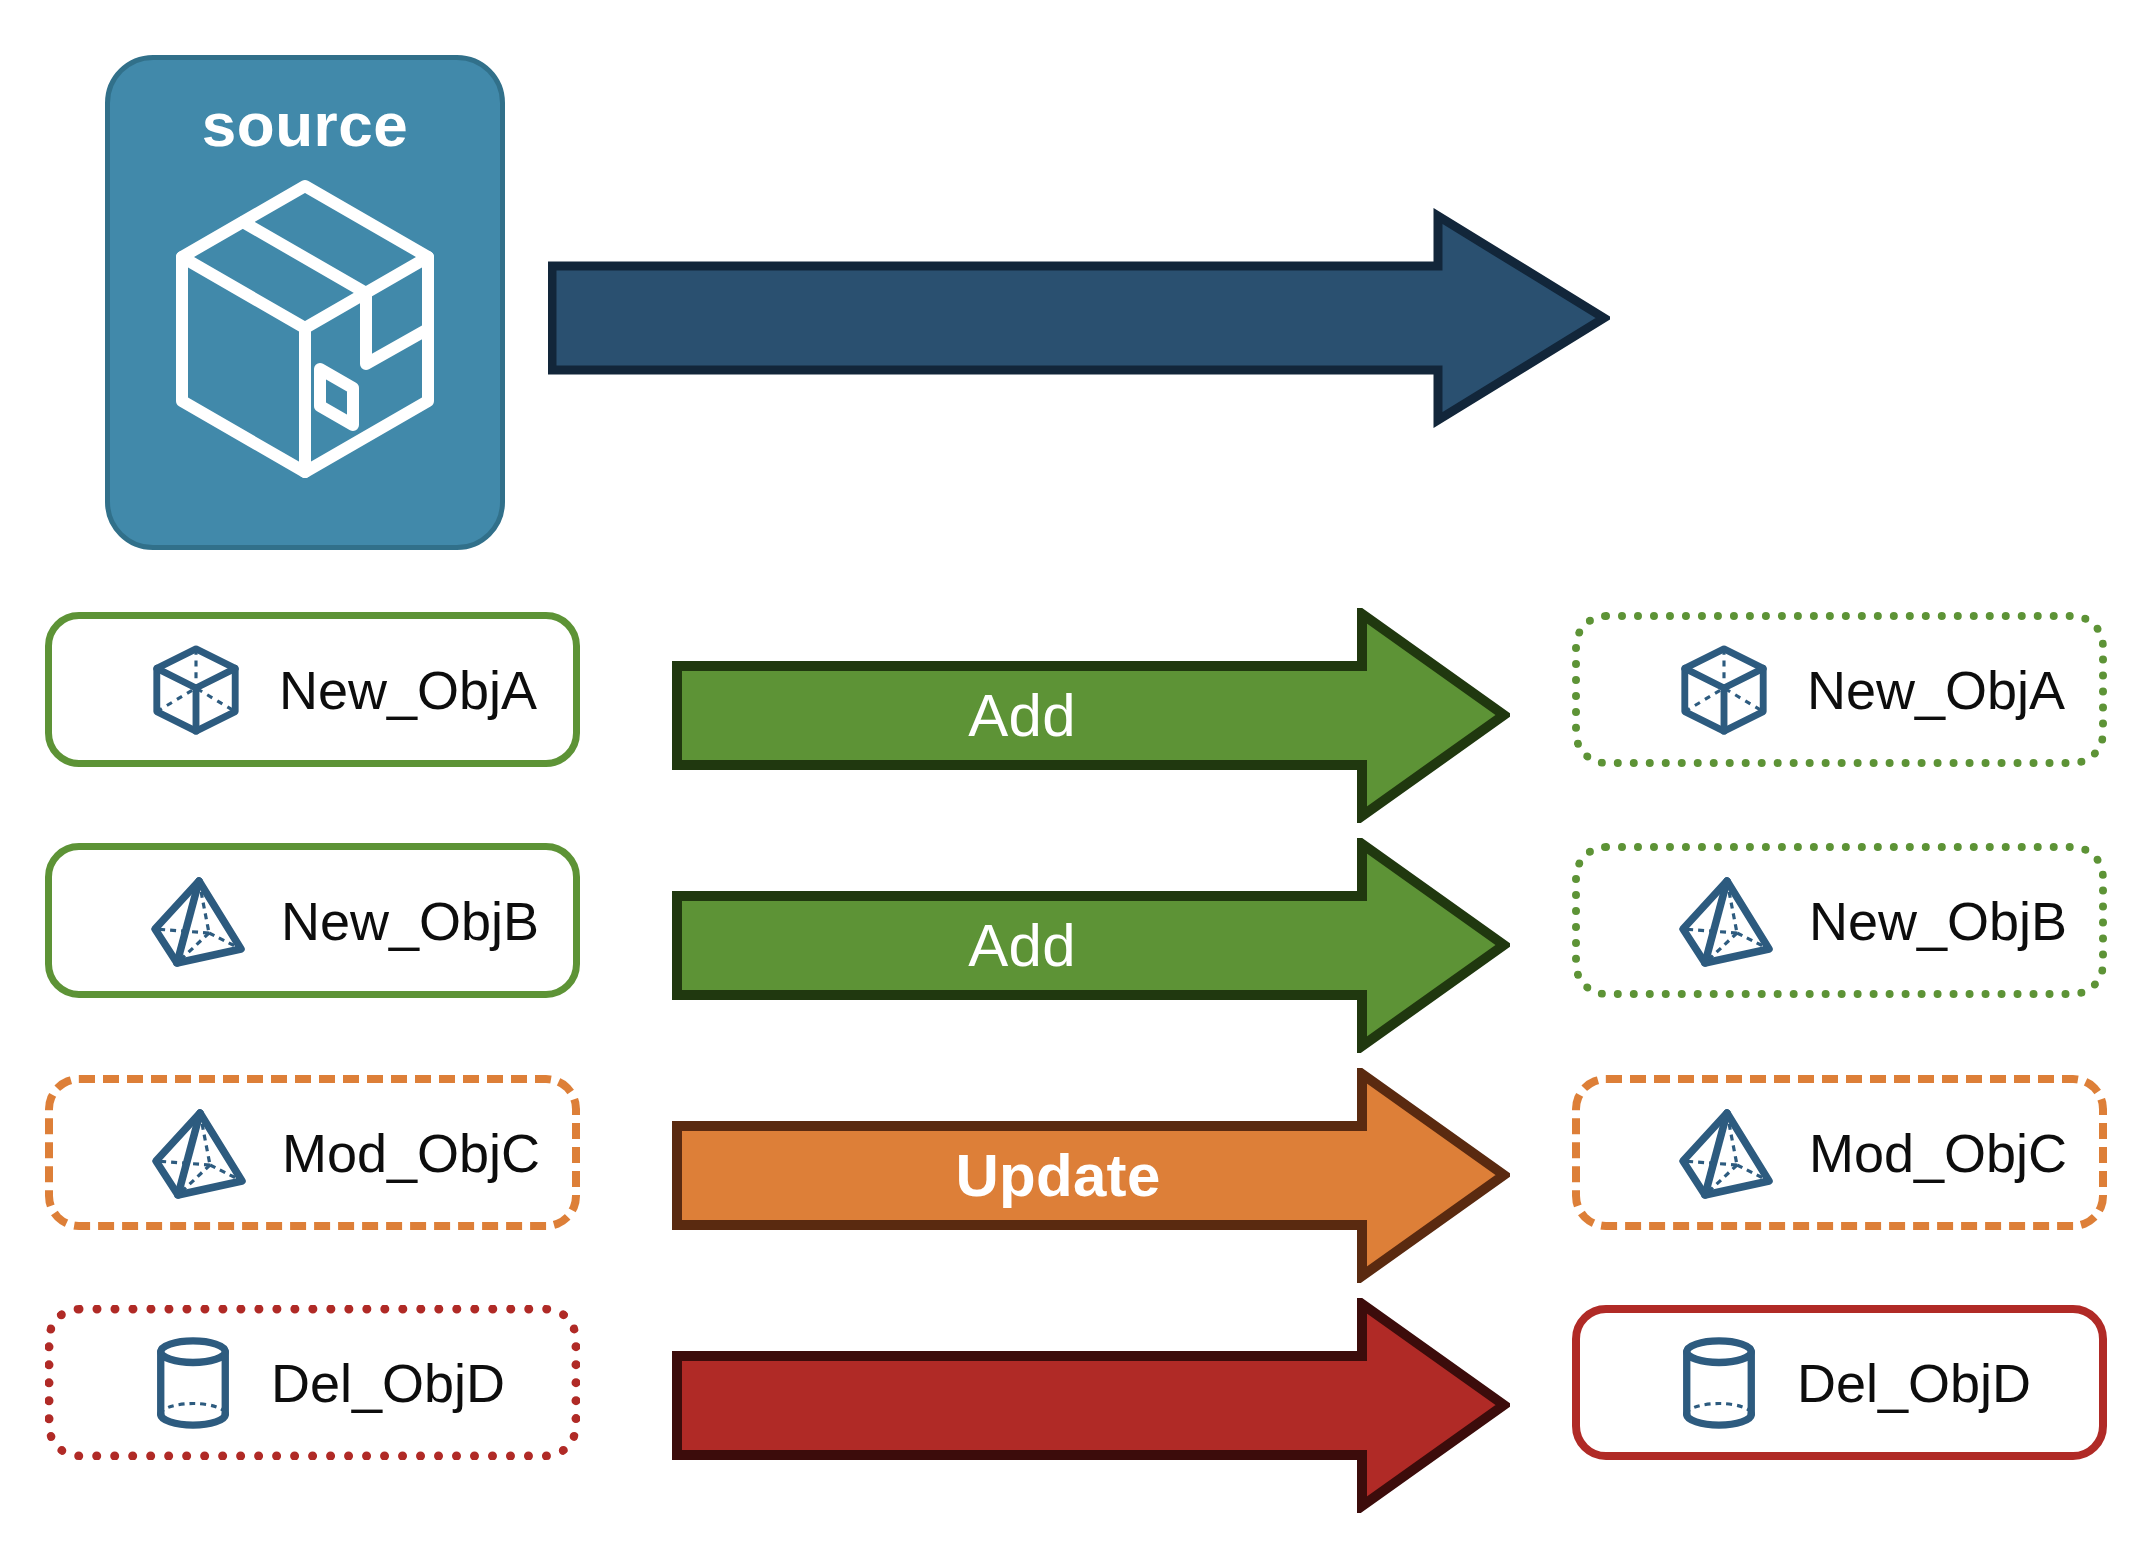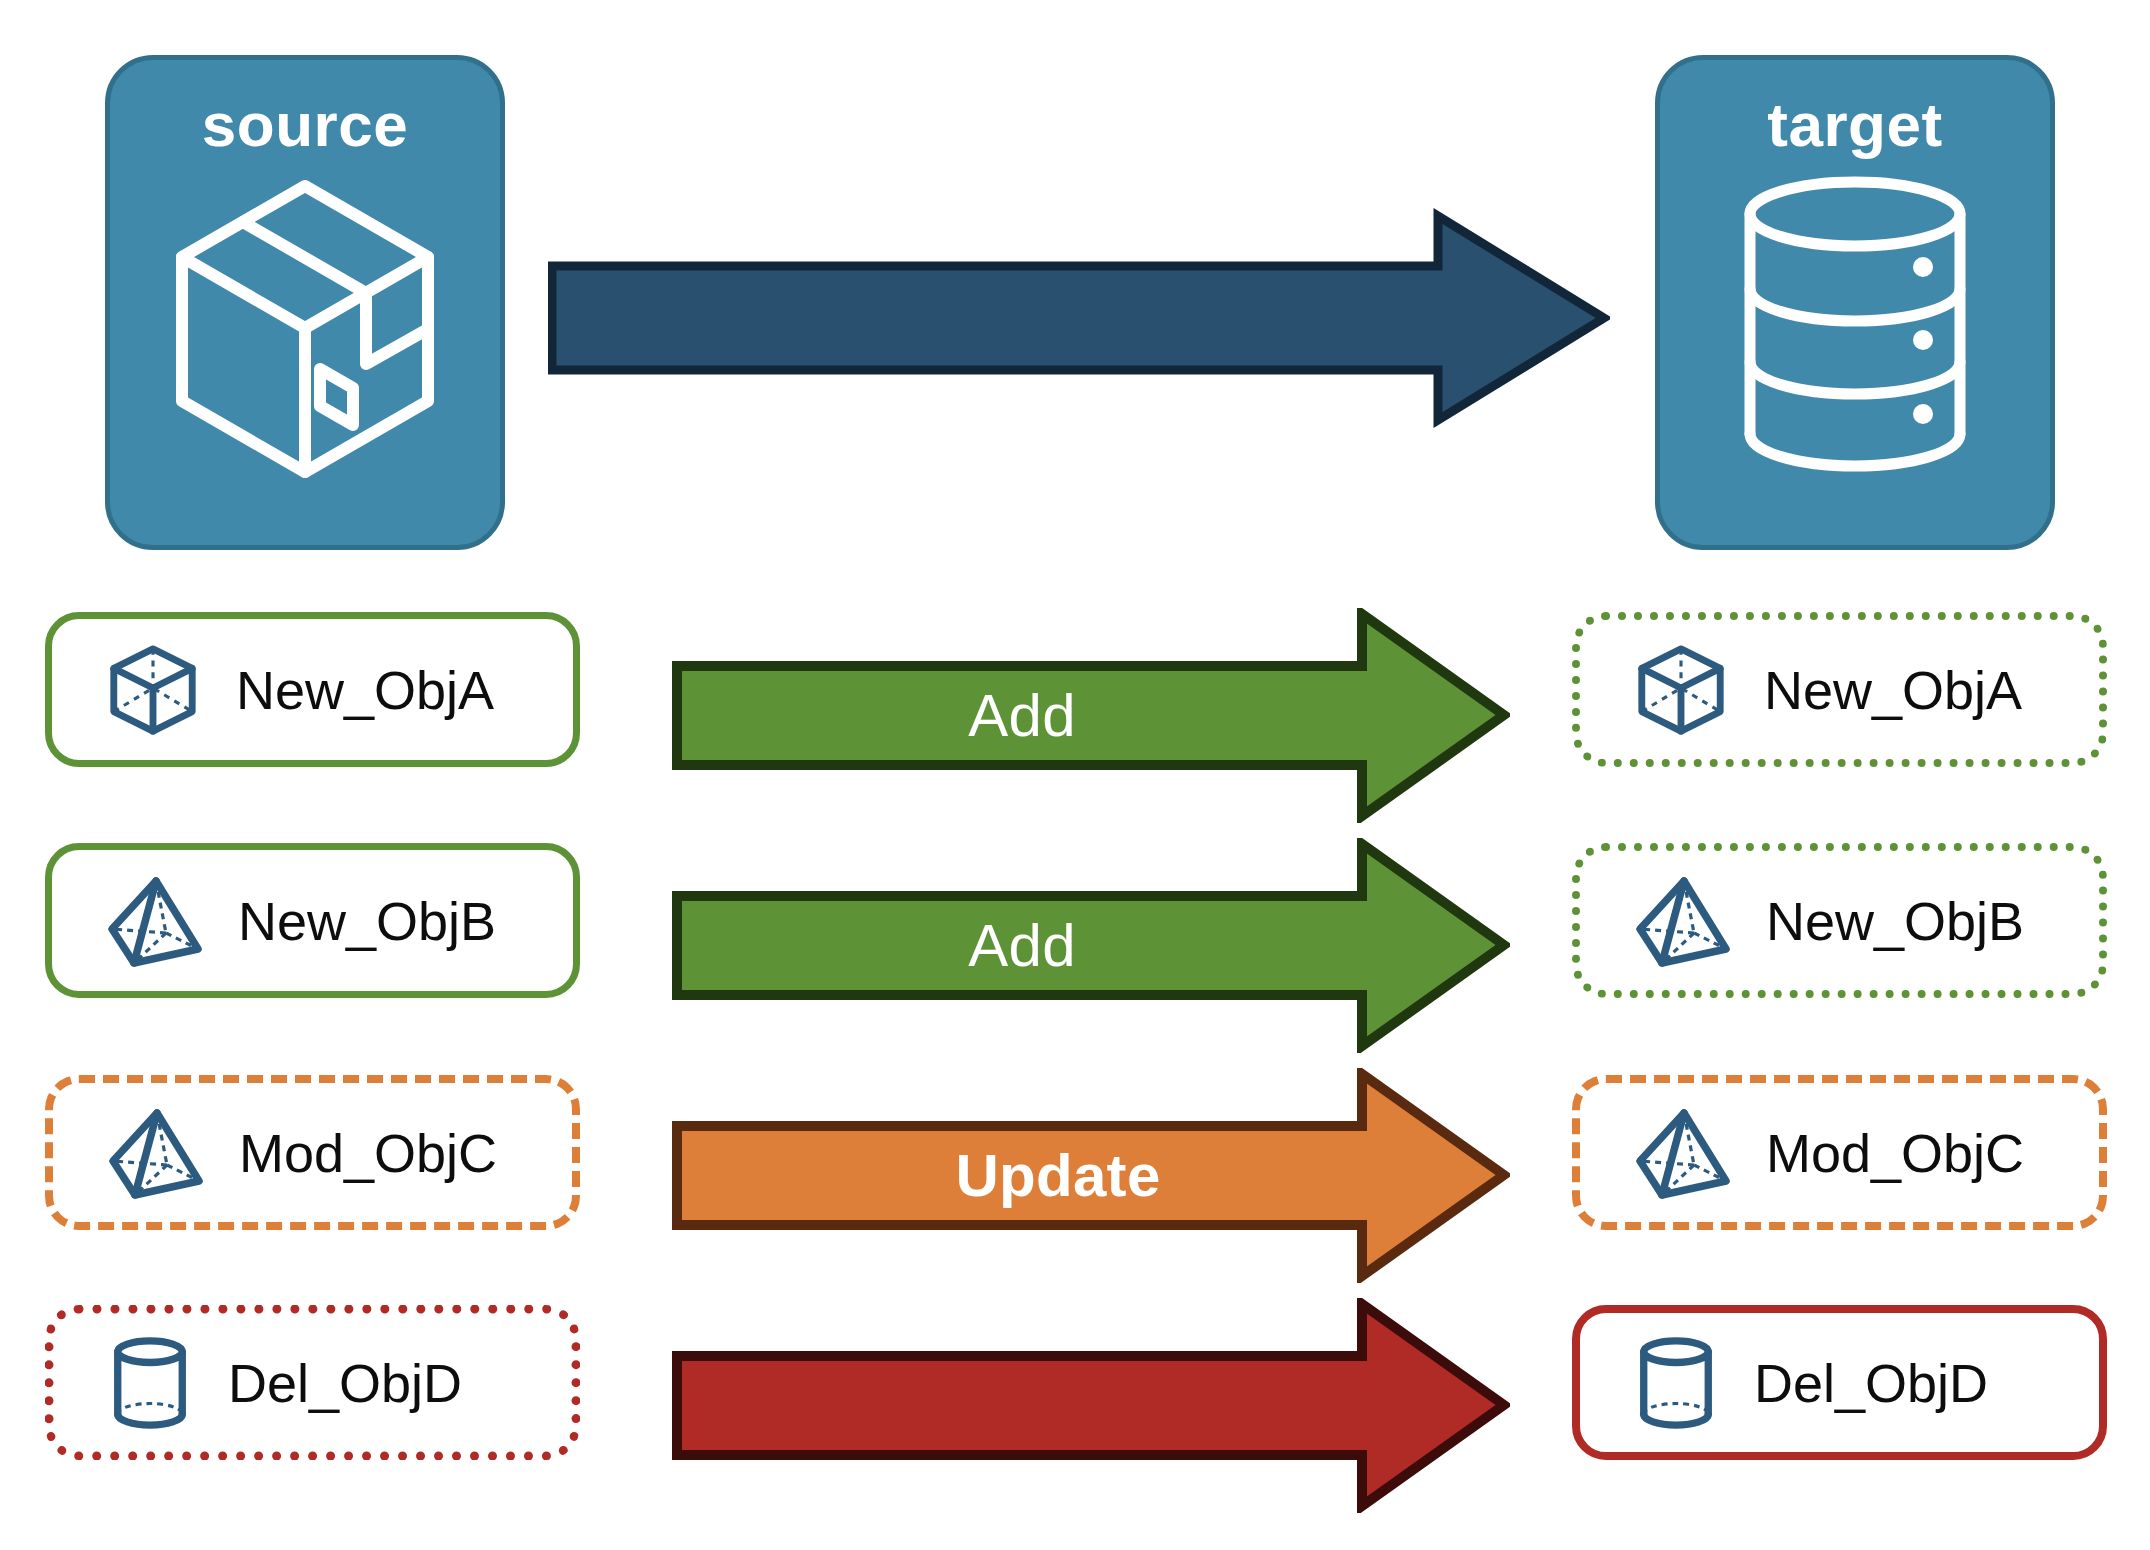--- a/index.html
+++ b/index.html
@@ -54,21 +54,21 @@
   }
 
   
   .obj-card{
     position:absolute;
     box-sizing:border-box;
     background:#ffffff;
     border-radius:34px;
     display:flex;
     align-items:center;
-    padding-left:52px;
+    padding-left:95px;
   }
   .obj-card .obj-icon{flex:0 0 auto;display:block;}
   .obj-card .obj-label{
     margin-left:34px;
     font-size:54px;
     color:#0d0d0d;
     white-space:nowrap;
     line-height:1;
   }
 
@@ -98,36 +98,20 @@
         <path d="M196 119 L196 190 L258 155"></path>
         <path d="M150 195 L183 214 L183 251 L150 232 Z"></path>
       </g>
     </svg>
   </div>
 
   <svg class="big-arrow" viewBox="0 0 1062 220" preserveAspectRatio="none">
     <polygon points="4,58 890,58 890,8 1056,110 890,212 890,162 4,162" fill="#2A5070" stroke="#12263A" stroke-width="9" stroke-linejoin="miter"></polygon>
   </svg>
 
-  <div class="endpoint" style="left:1655px;top:55px;width:400px;height:495px;">
-    <div class="endpoint-title">target</div>
-    <svg class="endpoint-icon" width="250" height="300" viewBox="0 0 250 300">
-      <g fill="none" stroke="#ffffff" stroke-width="11" stroke-linecap="round">
-        <ellipse cx="125" cy="40" rx="105" ry="32"></ellipse>
-        <path d="M20 40 L20 260"></path>
-        <path d="M230 40 L230 260"></path>
-        <path d="M20 260 A105 32 0 0 0 230 260"></path>
-        <path d="M20 115 A105 32 0 0 0 230 115"></path>
-        <path d="M20 188 A105 32 0 0 0 230 188"></path>
-      </g>
-      <circle cx="193" cy="93" r="10" fill="#ffffff"></circle>
-      <circle cx="193" cy="166" r="10" fill="#ffffff"></circle>
-      <circle cx="193" cy="240" r="10" fill="#ffffff"></circle>
-    </svg>
-  </div>
 
   <div class="obj-card" style="left:45px;top:612px;width:535px;height:155px;border:7px solid #5D9336;border-style:solid;">
     <svg class="obj-icon" width="98" height="98" viewBox="0 0 100 100">
       <g fill="none" stroke="#2D5B7F" stroke-width="7" stroke-linejoin="round" stroke-linecap="round">
         <path d="M50 8 L90 28 L90 72 L50 92 L10 72 L10 28 Z"></path>
         <path d="M10 28 L50 48 L90 28"></path>
         <path d="M50 48 L50 92"></path>
       </g>
       <g fill="none" stroke="#2D5B7F" stroke-width="3.2" stroke-dasharray="6 6">
         <path d="M50 8 L50 48"></path>

